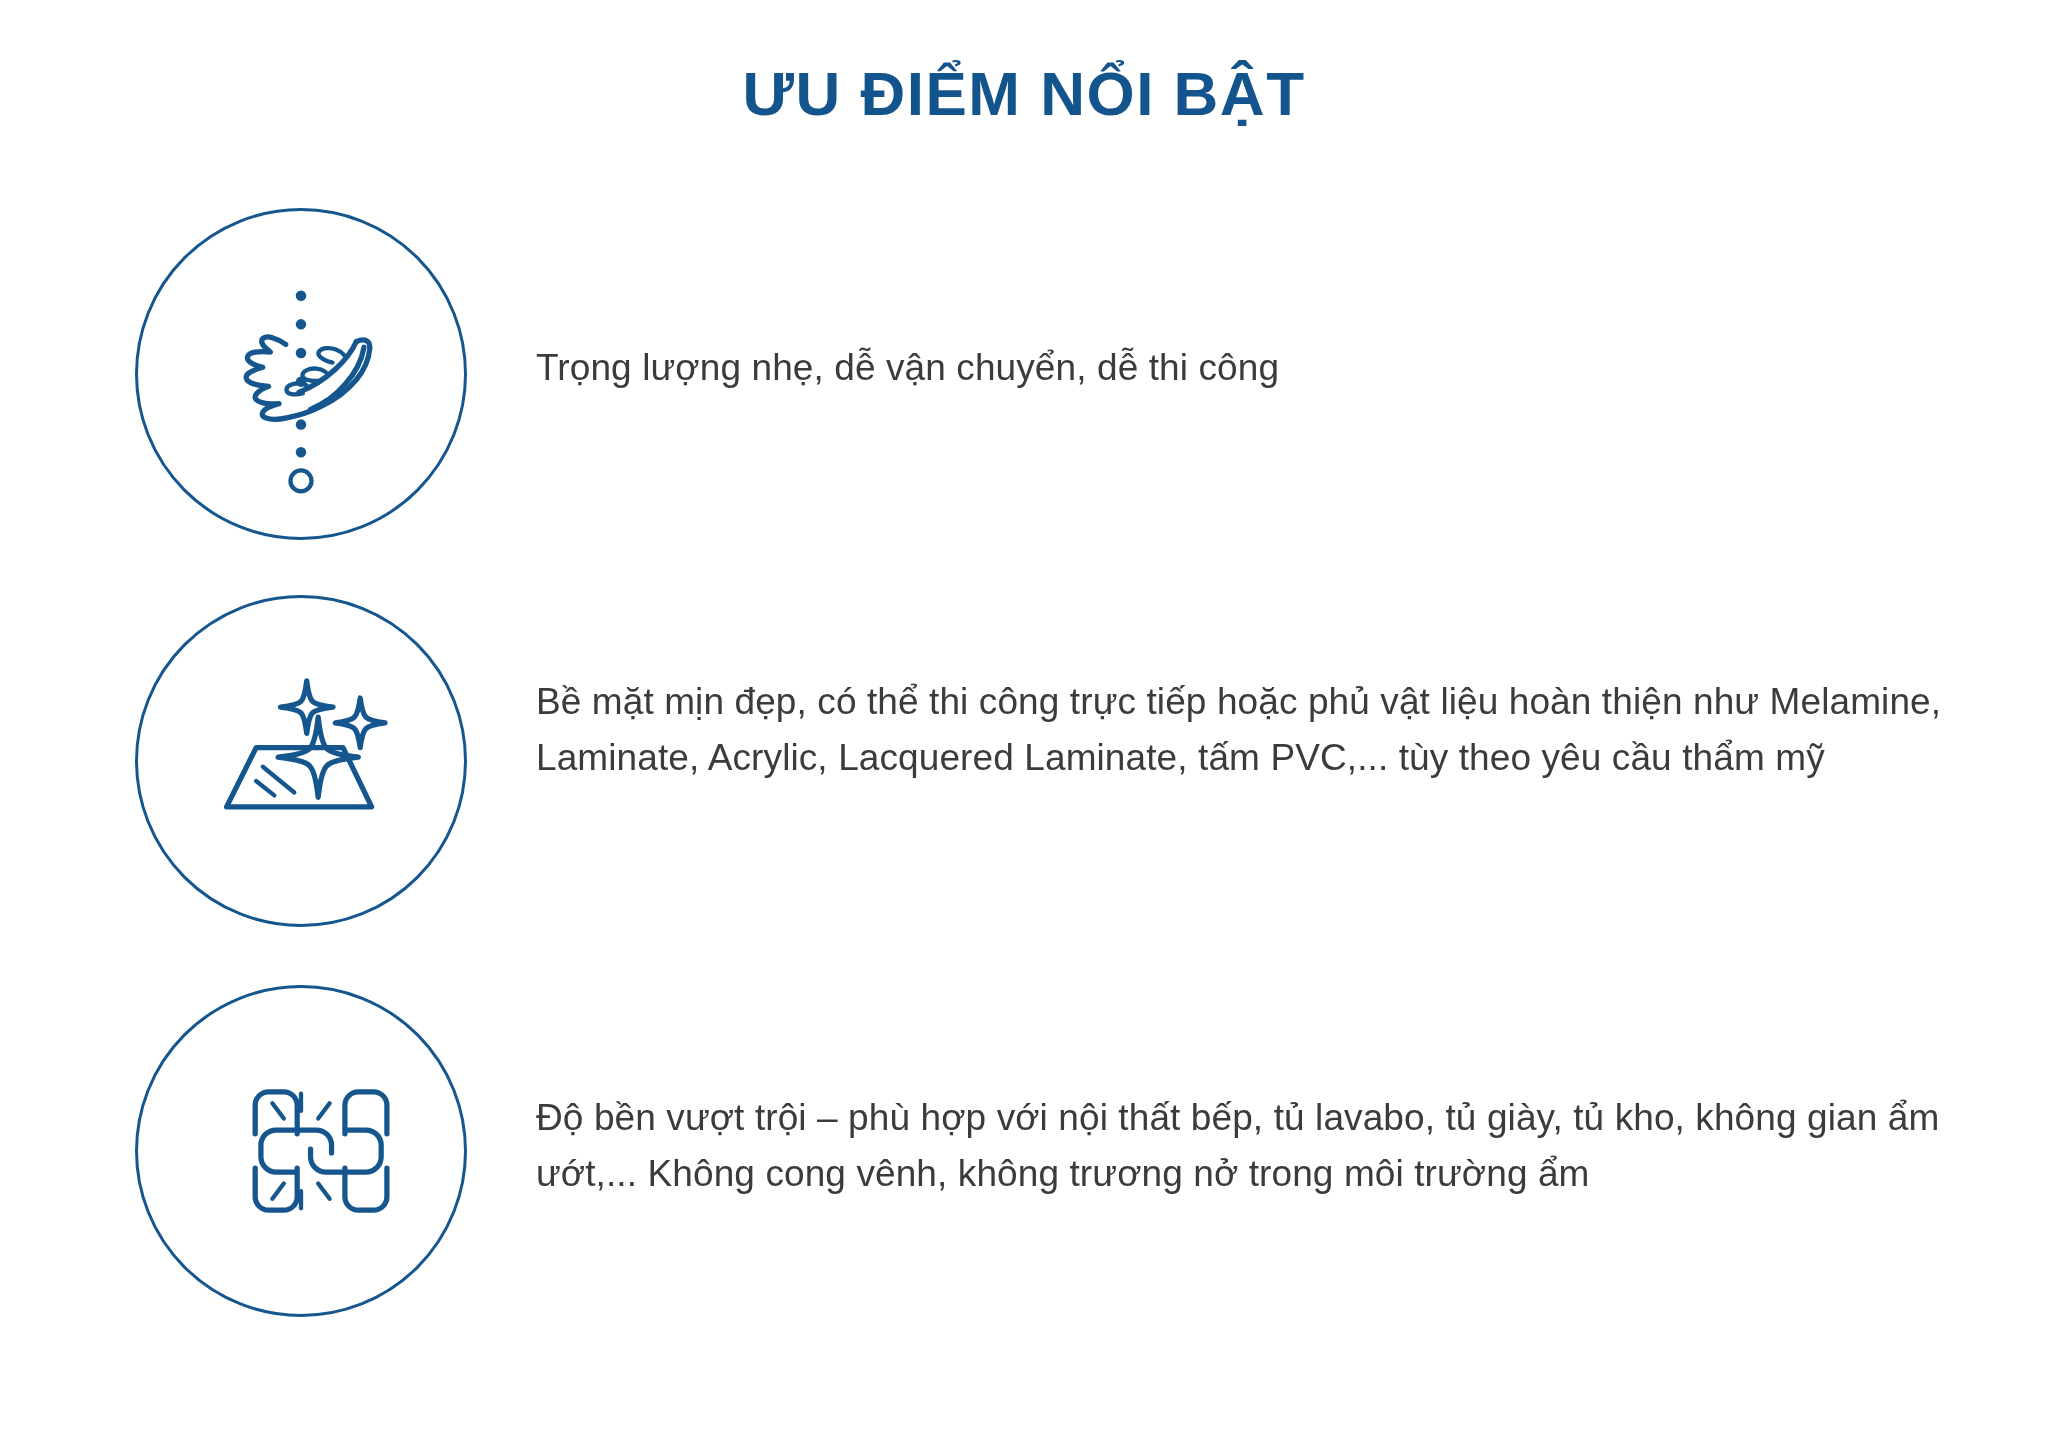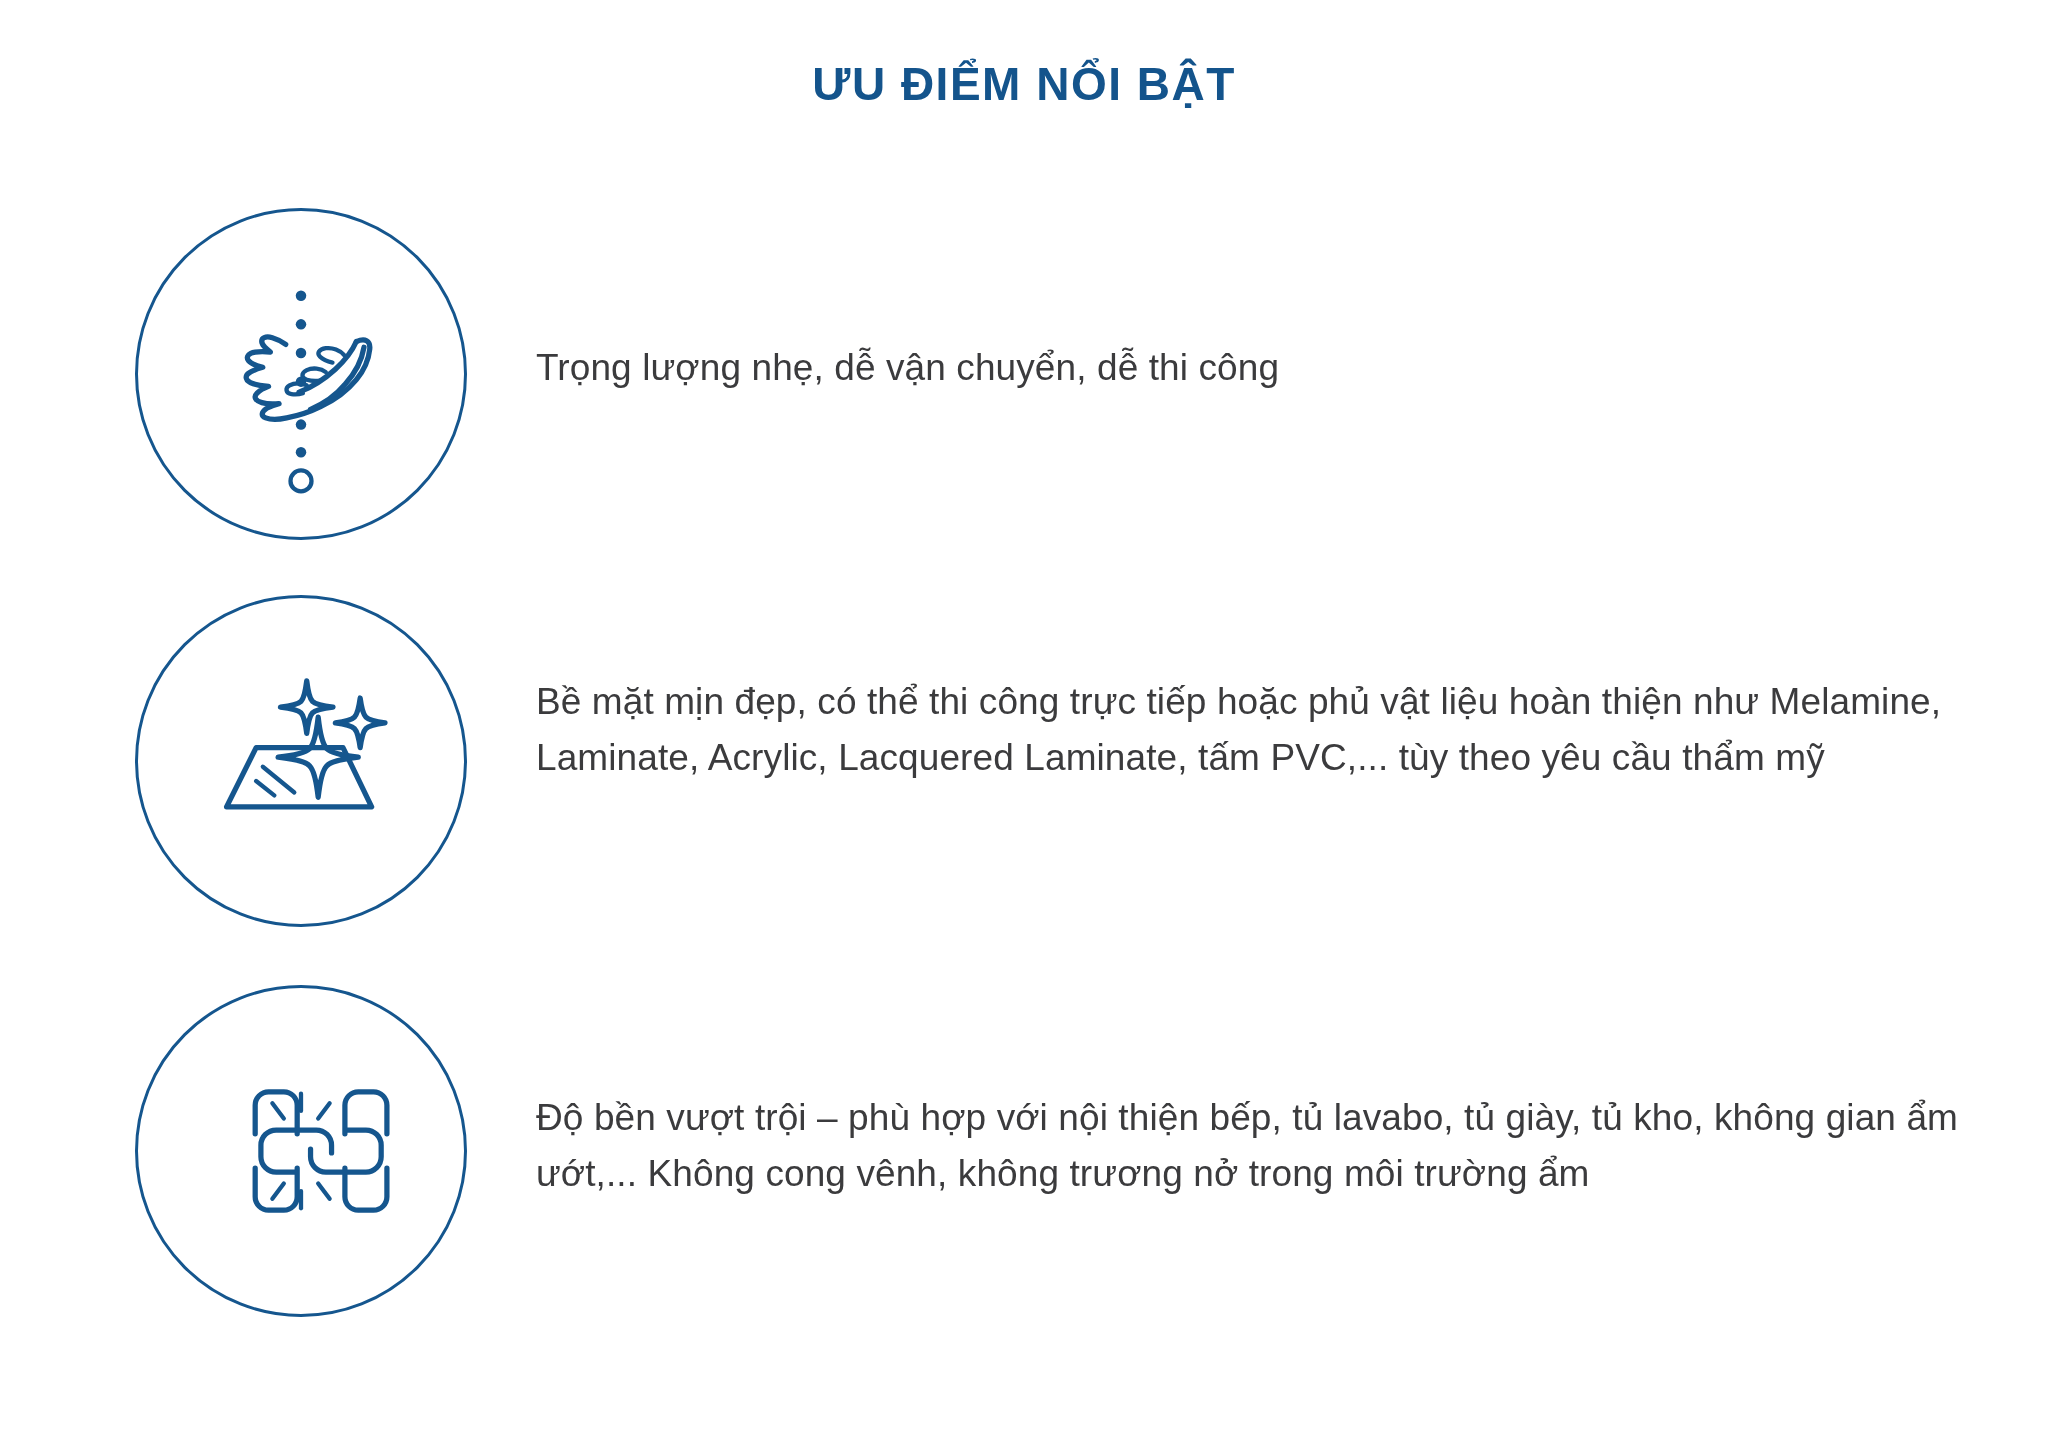--- a/index.html
+++ b/index.html
@@ -20,21 +20,21 @@
   }
 
   
   .title {
     position: absolute;
     top: 58px;
     left: 0;
     width: 2048px;
     text-align: center;
     font-family: "Liberation Sans", sans-serif;
-    font-size: 46px;
+    font-size: 62px;
     font-weight: bold;
     letter-spacing: 1.5px;
     color: #14548c;
     line-height: 1.15;
     white-space: nowrap;
   }
 
   
   .features {
     position: absolute;
@@ -237,17 +237,17 @@
           <path class="stroke" d="M116 88 L136 88 a16 16 0 0 1 16 16 L152 116 a16 16 0 0 1 -16 16 L94 132 a16 16 0 0 1 -16 -16 L78 108" transform="translate(42,0)"></path>
 
           <path class="stroke-thin" d="M110 50 L110 68"></path>
           <path class="stroke-thin" d="M110 152 L110 170"></path>
           <path class="stroke-thin" d="M80 60 L92 76"></path>
           <path class="stroke-thin" d="M140 60 L128 76"></path>
           <path class="stroke-thin" d="M80 160 L92 144"></path>
           <path class="stroke-thin" d="M140 160 L128 144"></path>
         </svg>
       </div>
-      <div class="feature-text">Độ bền vượt trội – phù hợp với nội thiện bếp, tủ lavabo, tủ giày, tủ kho, không gian ẩm ướt,... Không cong vênh, không trương nở trong môi trường ẩm</div>
+      <div class="feature-text">Độ bền vượt trội – phù hợp với nội thất bếp, tủ lavabo, tủ giày, tủ kho, không gian ẩm ướt,... Không cong vênh, không trương nở trong môi trường ẩm</div>
     </div>
 
   </div>
 </div>
 
 </body></html>

